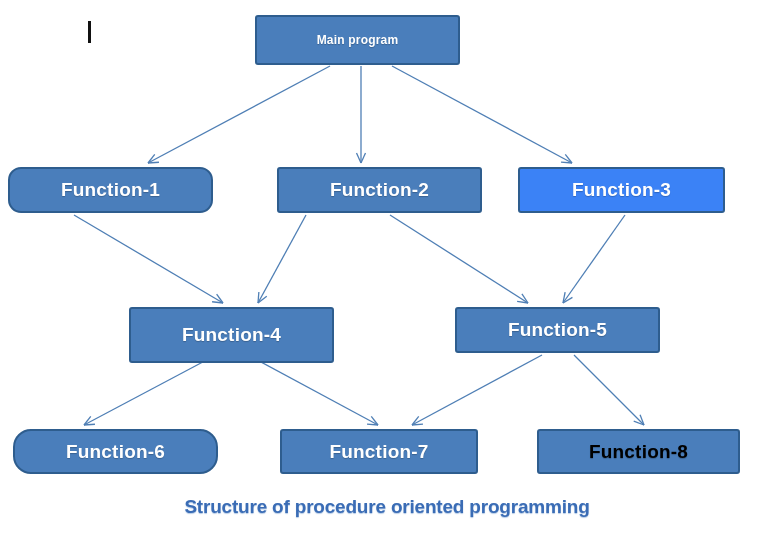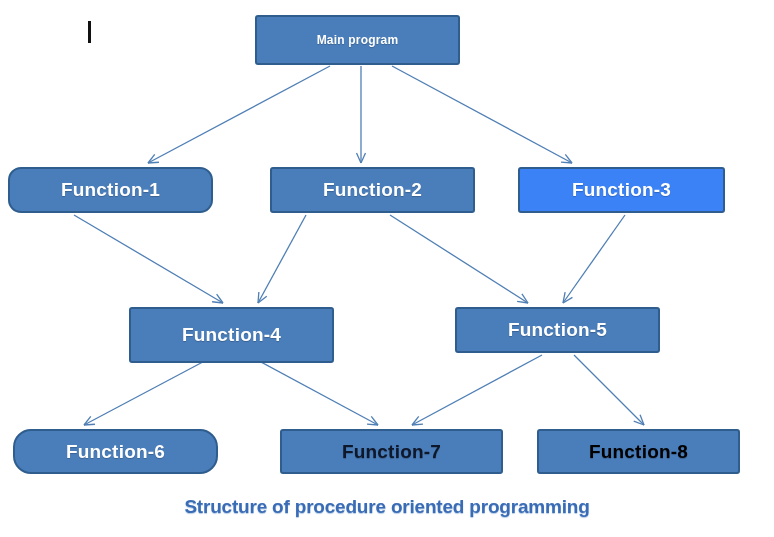--- a/index.html
+++ b/index.html
@@ -131,36 +131,36 @@
         <line x1="644" y1="425" x2="640.0694667993054" y2="414.7262028072267" stroke="#4f7fb5" stroke-width="1.3"></line>
       </g>
     </svg>
 
   <div class="node root" style="left: 255px; top: 15px; width: 205px; height: 50px; background: rgb(74, 126, 187); border-color: rgb(46, 93, 142); color: rgb(255, 255, 255);">
       <span>Main program</span>
     </div>
   <div class="node" style="left: 8px; top: 167px; width: 205px; height: 46px; background: rgb(74, 126, 187); border-color: rgb(46, 93, 142); color: rgb(255, 255, 255); border-radius: 13px;">
       <span>Function-1</span>
     </div>
-  <div class="node" style="left: 270px; top: 167px; width: 205px; height: 46px; background: rgb(74, 126, 187); border-color: rgb(46, 93, 142); color: rgb(255, 255, 255);">
+  <div class="node" style="left: 277px; top: 167px; width: 205px; height: 46px; background: rgb(74, 126, 187); border-color: rgb(46, 93, 142); color: rgb(255, 255, 255);">
       <span>Function-2</span>
     </div>
   <div class="node" style="left: 518px; top: 167px; width: 207px; height: 46px; background: #3b82f6; border-color: rgb(46, 93, 142); color: rgb(255, 255, 255);">
       <span>Function-3</span>
     </div>
   <div class="node" style="left: 129px; top: 307px; width: 205px; height: 56px; background: rgb(74, 126, 187); border-color: rgb(46, 93, 142); color: rgb(255, 255, 255);">
       <span>Function-4</span>
     </div>
   <div class="node" style="left: 455px; top: 307px; width: 205px; height: 46px; background: rgb(74, 126, 187); border-color: rgb(46, 93, 142); color: rgb(255, 255, 255);">
       <span>Function-5</span>
     </div>
   <div class="node" style="left: 13px; top: 429px; width: 205px; height: 45px; background: rgb(74, 126, 187); border-color: rgb(46, 93, 142); color: rgb(255, 255, 255); border-radius: 18px;">
       <span>Function-6</span>
     </div>
-  <div class="node" style="left: 280px; top: 429px; width: 223px; height: 45px; background: rgb(74, 126, 187); border-color: rgb(46, 93, 142); color: #0f172a;">
+  <div class="node" style="left: 280px; top: 429px; width: 198px; height: 45px; background: rgb(74, 126, 187); border-color: rgb(46, 93, 142); color: #ffffff;">
       <span>Function-7</span>
     </div>
   <div class="node" style="left: 537px; top: 429px; width: 203px; height: 45px; background: rgb(74, 126, 187); border-color: rgb(46, 93, 142); color: #000000;">
       <span>Function-8</span>
     </div>
 
   <div class="caption">Structure of procedure oriented programming</div>
 
 </div>
 

